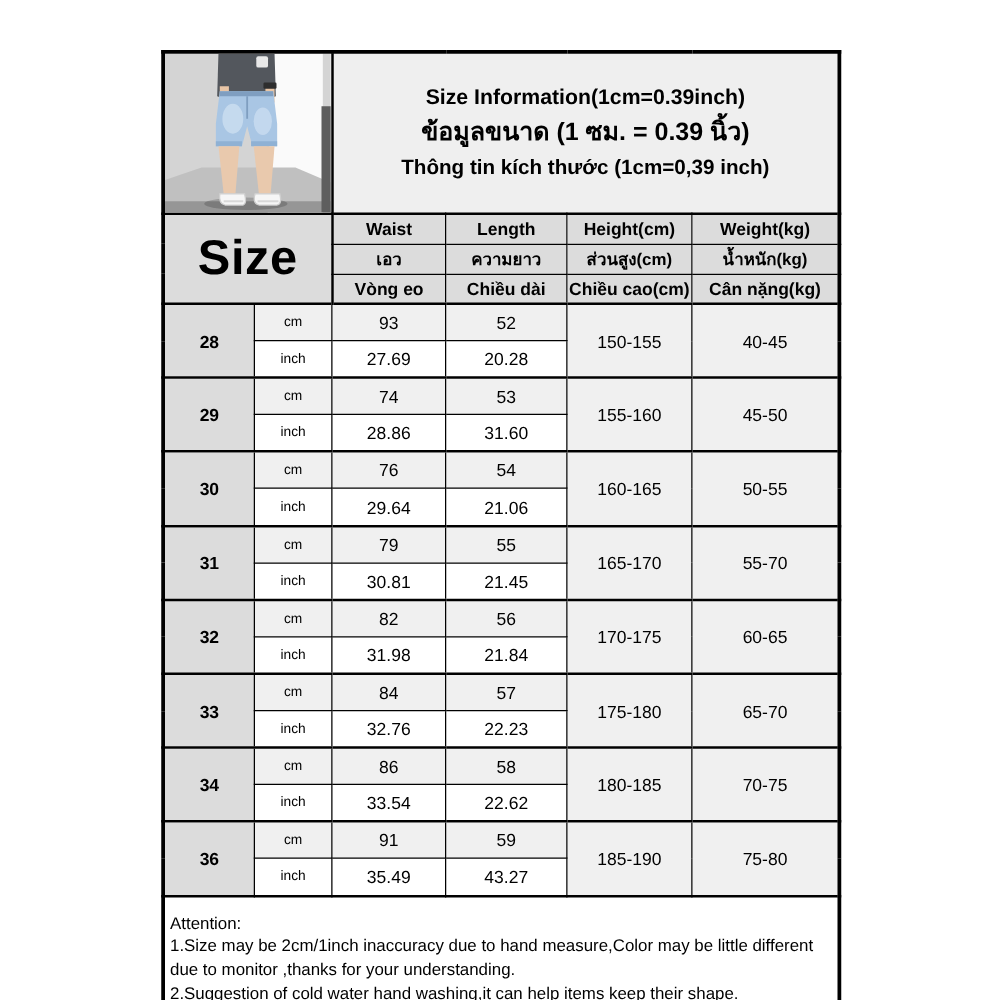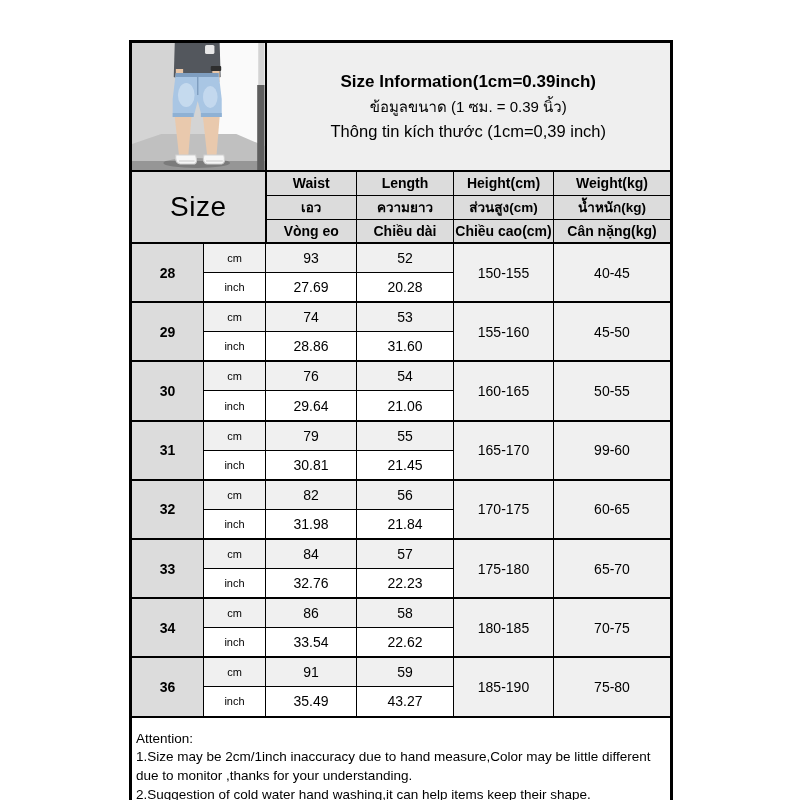--- a/index.html
+++ b/index.html
@@ -15,26 +15,26 @@
   .page{position:absolute;left:129px;top:0;width:541px;margin-top:40px;}
   table.chart{width:541px;border-collapse:collapse;table-layout:fixed;border:3px solid var(--border);}
   td{border:1px solid var(--border);text-align:center;vertical-align:middle;overflow:hidden;}
 
   
   tr.top-row{height:129px;}
   td.photo-cell{padding:0;border-right:2px solid var(--border);border-bottom:2px solid var(--border);}
   td.photo-cell svg{display:block;width:100%;height:127px;}
   td.title-cell{background:var(--title-bg);border-bottom:2px solid var(--border);}
   .title-line1{font-size:17px;font-weight:bold;line-height:1.55;}
-  .title-line2{font-size:15px;font-weight:normal;line-height:1.55;}
-  .title-line3{font-size:16.5px;font-weight:normal;line-height:1.55;}
+  .title-line2{font-size:20px;font-weight:bold;line-height:1.55;}
+  .title-line3{font-size:16.5px;font-weight:bold;line-height:1.55;}
 
   
   tr.hdr{height:24px;}
-  td.size-hdr{background:var(--header-bg);font-size:28px;font-weight:normal;letter-spacing:.5px;border-right:2px solid var(--border);}
+  td.size-hdr{background:var(--header-bg);font-size:39px;font-weight:bold;letter-spacing:.5px;border-right:2px solid var(--border);}
   td.col-hdr{background:var(--header-bg);font-weight:bold;font-size:14px;}
   td.col-hdr.th-row{font-size:13.5px;}
 
   
   tr.r-cm,tr.r-inch{height:29.6px;}
   tr.r-cm > td{border-top:2px solid var(--border);}
   td.c-size{background:var(--header-bg);font-weight:bold;font-size:14px;}
   td.c-unit{font-weight:normal;font-size:11px;}
   tr.r-cm td.c-unit, tr.r-cm td.c-val{background:var(--light-bg);}
   tr.r-inch td{background:var(--white);text-align:center;}
@@ -161,21 +161,21 @@
           <td class="c-unit">inch</td>
           <td class="c-val">29.64</td>
           <td class="c-val">21.06</td>
         </tr>
         <tr class="r-cm">
           <td class="c-size" rowspan="2">31</td>
           <td class="c-unit">cm</td>
           <td class="c-val">79</td>
           <td class="c-val">55</td>
           <td class="c-range" rowspan="2">165-170</td>
-          <td class="c-range" rowspan="2">99-60</td>
+          <td class="c-range" rowspan="2">55-70</td>
         </tr>
         <tr class="r-inch">
           <td class="c-unit">inch</td>
           <td class="c-val">30.81</td>
           <td class="c-val">21.45</td>
         </tr>
         <tr class="r-cm">
           <td class="c-size" rowspan="2">32</td>
           <td class="c-unit">cm</td>
           <td class="c-val">82</td>

